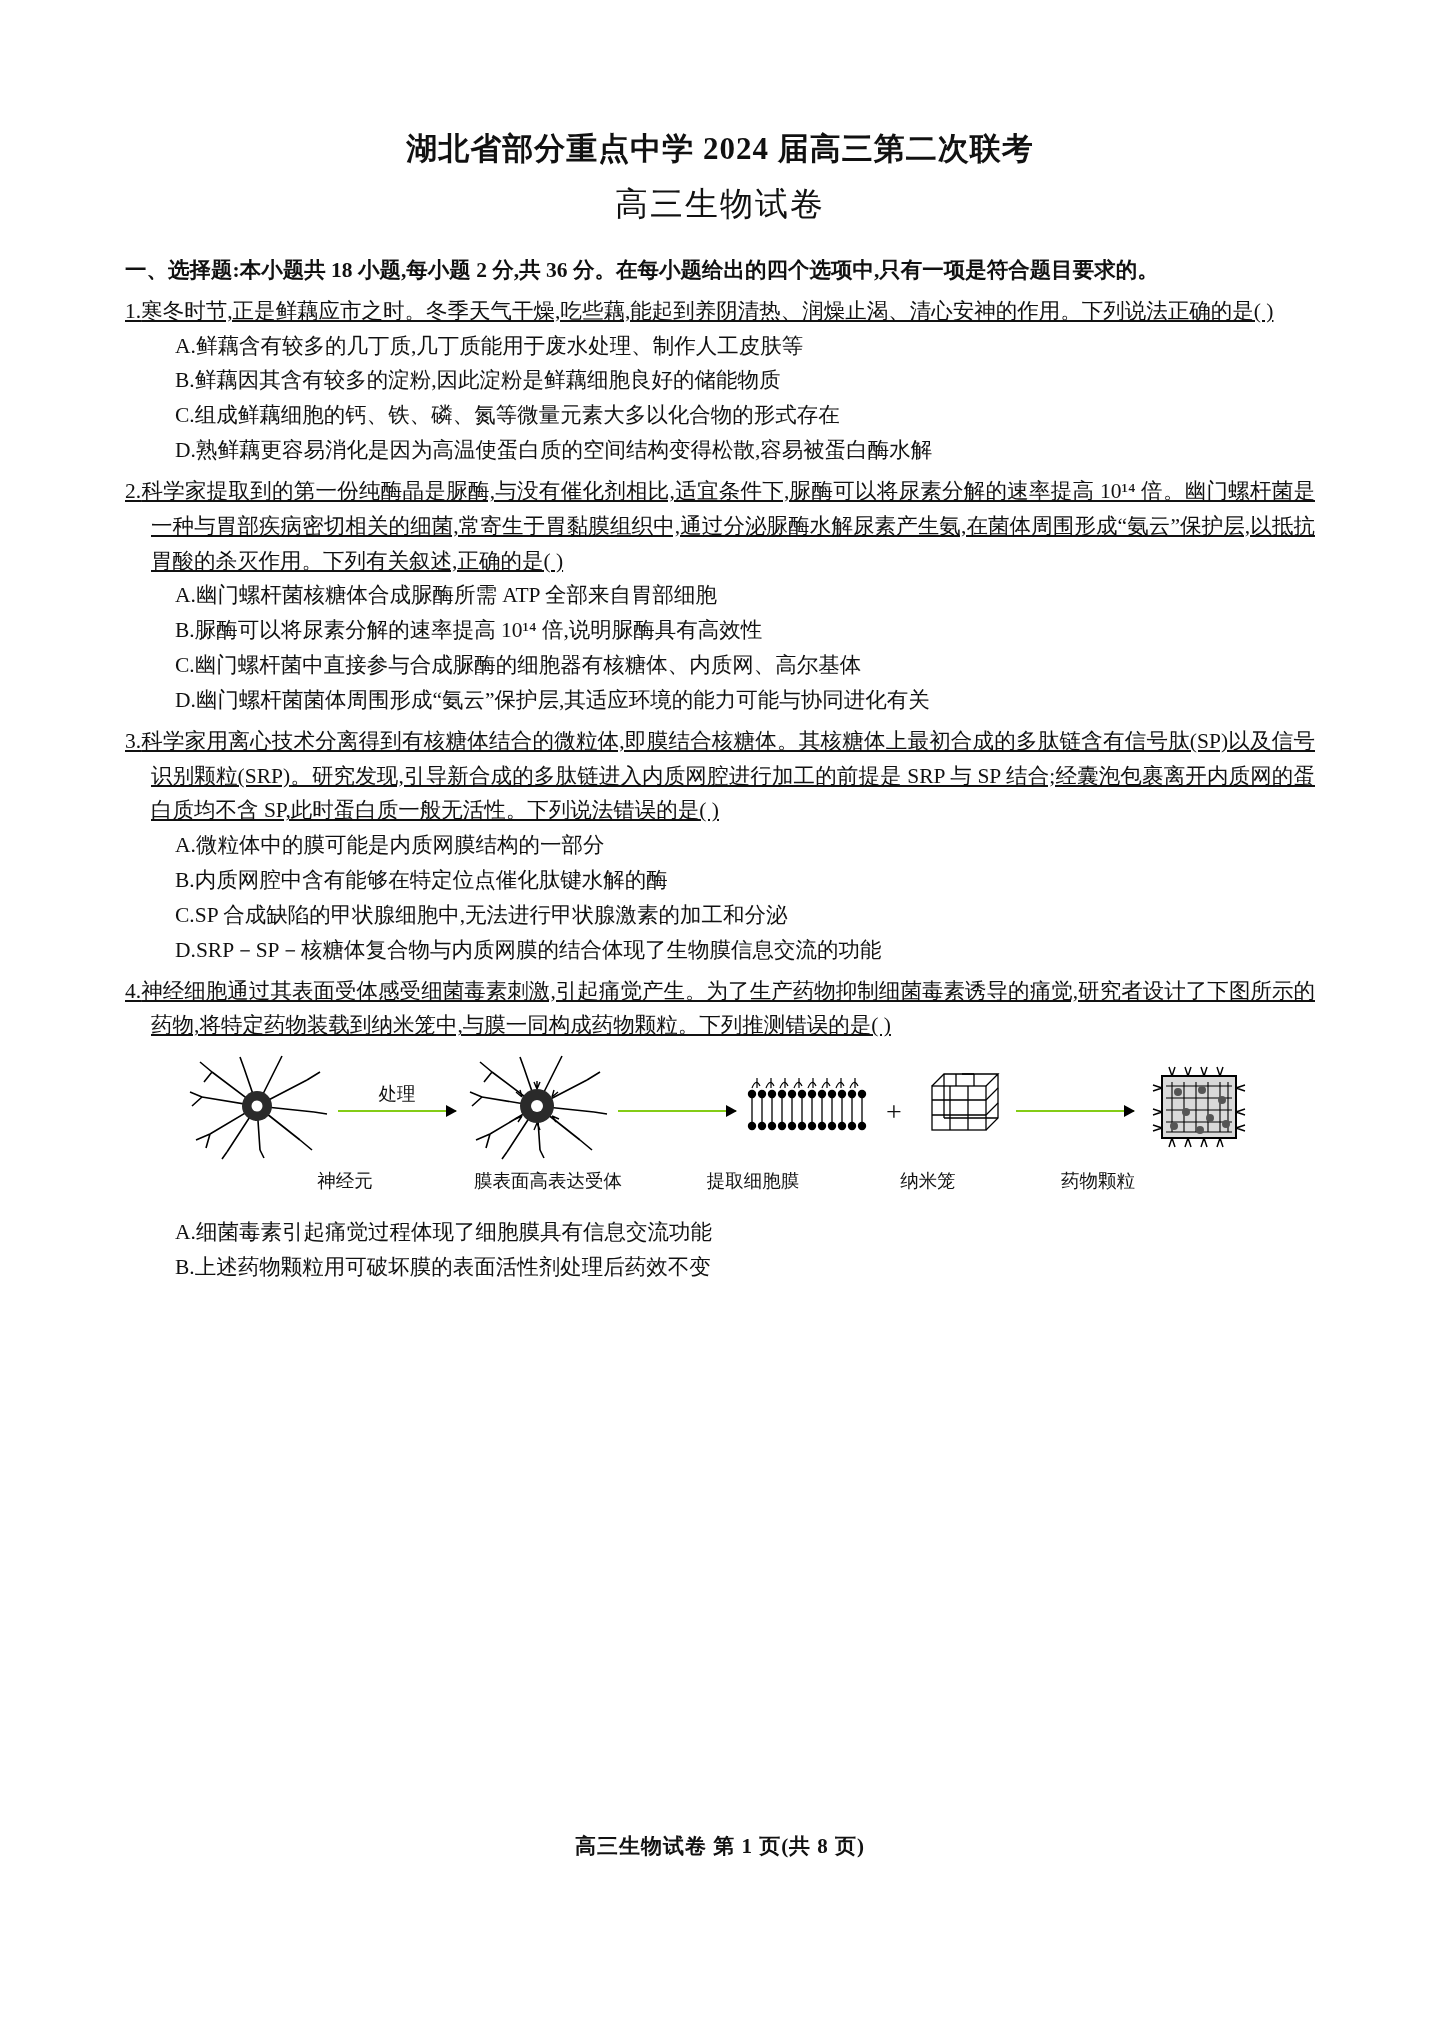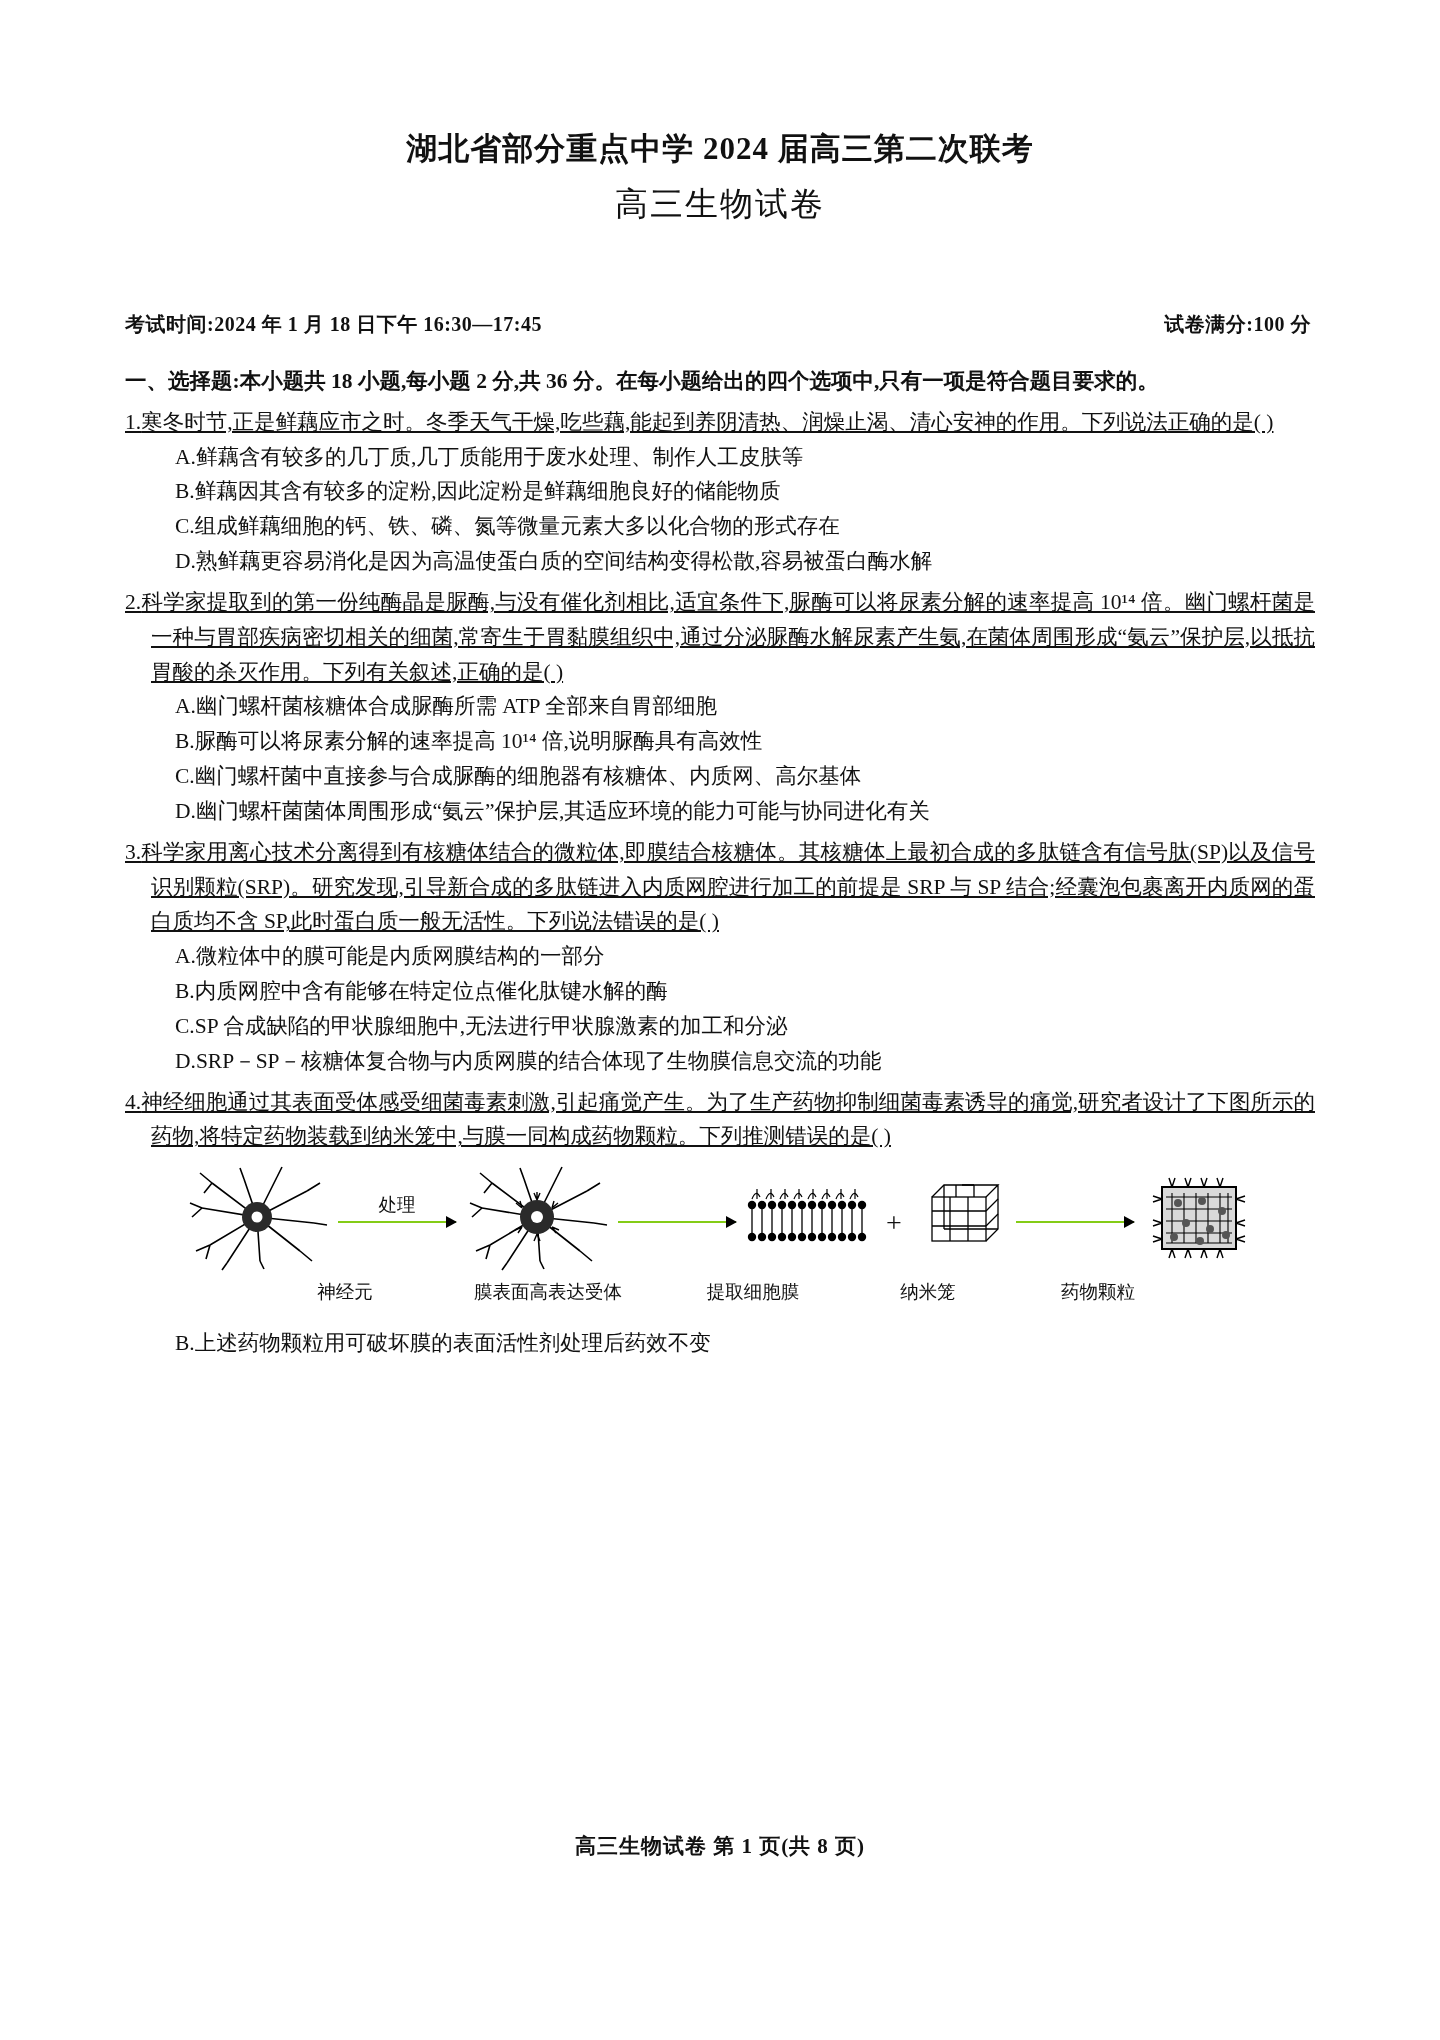--- a/index.html
+++ b/index.html
@@ -141,24 +141,20 @@
   }
 </style>
 </head>
 <body>
 
 <div class="page">
 
   <div class="title-main">湖北省部分重点中学 2024 届高三第二次联考</div>
   <div class="title-sub">高三生物试卷</div>
 
-  <div class="meta-row">
-    <div class="meta-left">考试时间:2024 年 1 月 18 日下午 16:30—17:45</div>
-    <div class="meta-right">试卷满分:100 分</div>
-  </div>
 
   <div class="section-head">一、选择题:本小题共 18 小题,每小题 2 分,共 36 分。在每小题给出的四个选项中,只有一项是符合题目要求的。</div>
 
   <div class="q">
     <div class="q-body"><span>1.</span><span>寒冬时节,正是鲜藕应市之时。冬季天气干燥,吃些藕,能起到养阴清热、润燥止渴、清心安神的作用。下列说法正确的是(        )</span></div>
     <div class="opt">A.鲜藕含有较多的几丁质,几丁质能用于废水处理、制作人工皮肤等</div>
     <div class="opt">B.鲜藕因其含有较多的淀粉,因此淀粉是鲜藕细胞良好的储能物质</div>
     <div class="opt">C.组成鲜藕细胞的钙、铁、磷、氮等微量元素大多以化合物的形式存在</div>
     <div class="opt">D.熟鲜藕更容易消化是因为高温使蛋白质的空间结构变得松散,容易被蛋白酶水解</div>
   </div>
@@ -305,17 +301,18 @@
 
       <div class="fig-caption-row">
         <div class="cap" style="width:196px">神经元</div>
         <div class="cap" style="width:210px">膜表面高表达受体</div>
         <div class="cap" style="width:200px">提取细胞膜</div>
         <div class="cap" style="width:150px">纳米笼</div>
         <div class="cap" style="width:190px">药物颗粒</div>
       </div>
     </div>
 
+    <div class="opt">A.细菌毒素引起痛觉过程体现了细胞膜具有信息交流功能</div>
     <div class="opt">B.上述药物颗粒用可破坏膜的表面活性剂处理后药效不变</div>
   </div>
 
   <div class="footer">高三生物试卷  第 1 页(共 8 页)</div>
 </div>
 
 </body></html>

